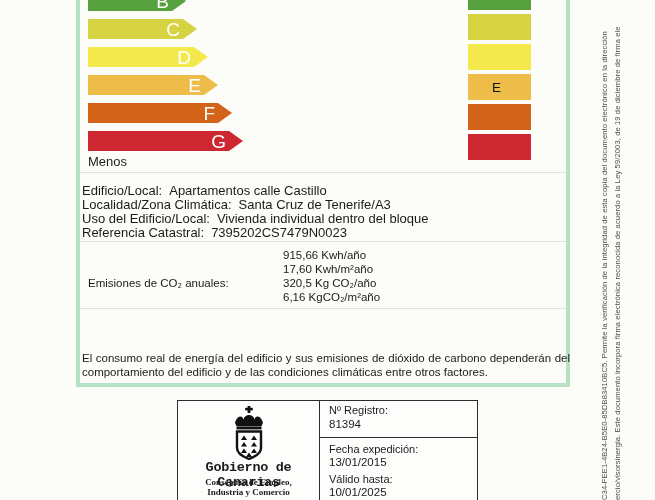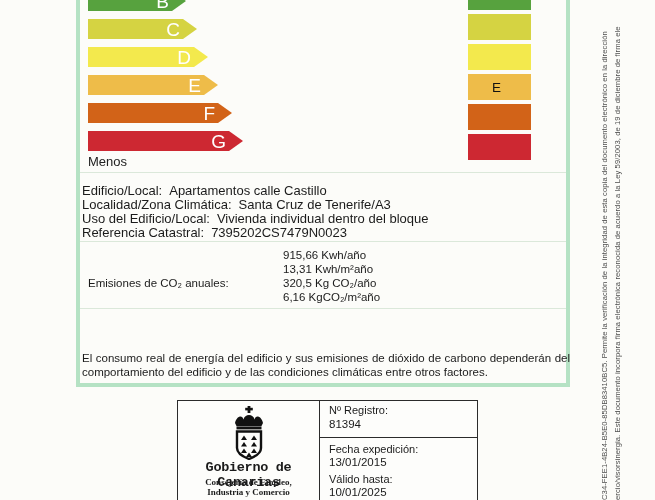--- a/index.html
+++ b/index.html
@@ -120,21 +120,21 @@
     </div>
     <div>
       <span class="lab">Uso del Edificio/Local:</span><span>Vivienda individual dentro del bloque</span>
     </div>
     <div>
       <span class="lab">Referencia Catastral:</span><span>7395202CS7479N0023</span>
     </div>
   </div>
 
   <div class="abs cons cv1">915,66 Kwh/año</div>
-  <div class="abs cons cv2">13,31 Kwh/m²año</div>
+  <div class="abs cons cv2">17,60 Kwh/m²año</div>
   <div class="abs cons cl2">Emisiones de CO₂ anuales:</div>
   <div class="abs cons cv3">320,5 Kg CO₂/año</div>
   <div class="abs cons cv4">6,16 KgCO₂/m²año</div>
 
   <div class="abs note n2">El consumo real de energía del edificio y sus emisiones de dióxido de carbono dependerán del comportamiento del edificio y de las condiciones climáticas entre otros factores.</div>
 
   <div class="abs table">
     <div class="cellL">
       <svg class="coat" width="46" height="54" viewBox="0 0 46 54">
         <g fill="#111">

